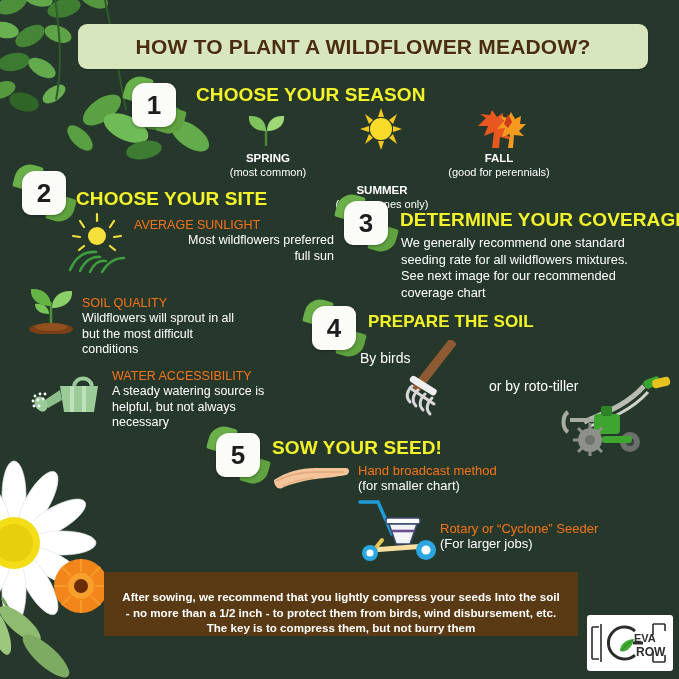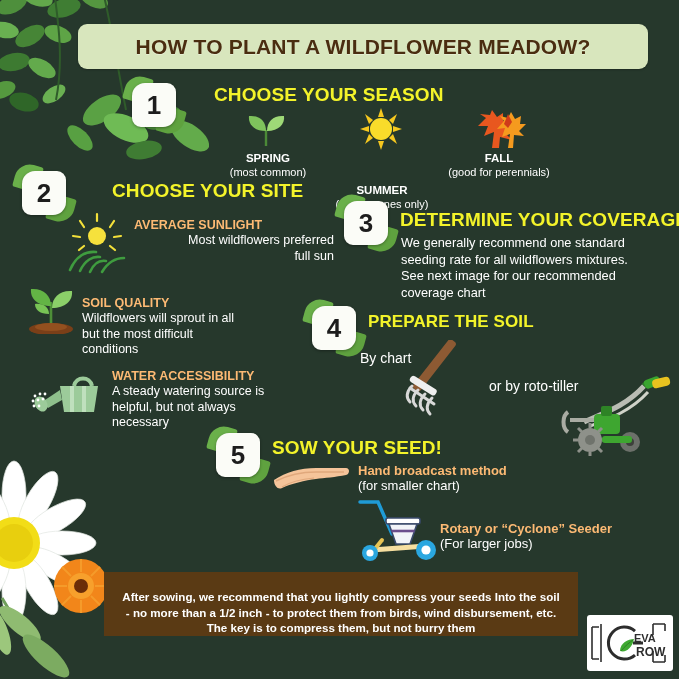--- a/index.html
+++ b/index.html
@@ -41,21 +41,21 @@
   .badge .num{color:#1d1d1d;font-size:26px;font-weight:bold;line-height:1;}
 
   
   .head{
     position:absolute;color:#f3f32a;font-weight:bold;font-size:19px;white-space:nowrap;
     letter-spacing:.1px;
   }
 
   
   .wtext{position:absolute;color:#ffffff;font-size:12.5px;line-height:1.25;}
-  .wtitle{position:absolute;color:#fdba74;font-weight:bold;font-size:12.5px;}
+  .wtitle{position:absolute;color:#f97316;font-weight:normal;font-size:12.5px;}
 
   .cap{position:absolute;color:#fff;text-align:center;font-size:11px;line-height:1.2;}
   .cap b{display:block;font-size:11.5px;font-weight:bold;}
 
   .plain{position:absolute;color:#fff;font-size:14px;}
 
   
   .notebox{
     position:absolute;left:104px;top:572px;width:474px;height:64px;
     background:#5a3a14;border-radius:0;
@@ -109,21 +109,21 @@
     <div class="t">HOW TO PLANT A WILDFLOWER MEADOW?</div>
   </div>
 
   <div class="badge" style="left:128px;top:80px;">
     <div class="leafA"></div>
     <div class="leafB"></div>
     <div class="plate">
       <span class="num">1</span>
     </div>
   </div>
-  <div class="head" style="left:196px;top:84px;margin-left:18px;">CHOOSE YOUR SEASON</div>
+  <div class="head" style="left:196px;top:84px;">CHOOSE YOUR SEASON</div>
 
   <div class="ic" style="left:246px;top:112px;">
     <svg width="42" height="36" viewBox="0 0 42 36">
       <path d="M20 34 L20 18" stroke="#4b8a37" stroke-width="2.4" fill="none"></path>
       <path d="M20 19 C8 19 2 12 3 4 C13 3 20 9 20 19 Z" fill="#7fc35c"></path>
       <path d="M21 19 C33 19 39 12 38 4 C28 3 21 9 21 19 Z" fill="#9ed977"></path>
     </svg>
   </div>
   <div class="cap" style="left:222px;top:152px;width:92px;">
     <b>SPRING</b>
@@ -162,21 +162,21 @@
     <span>(good for perennials)</span>
   </div>
 
   <div class="badge" style="left:18px;top:168px;">
     <div class="leafA"></div>
     <div class="leafB"></div>
     <div class="plate">
       <span class="num">2</span>
     </div>
   </div>
-  <div class="head" style="left:76px;top:180px;margin-left:36px;">CHOOSE YOUR SITE</div>
+  <div class="head" style="left:76px;top:188px;">CHOOSE YOUR SITE</div>
 
   <div class="ic" style="left:66px;top:212px;">
     <svg width="62" height="62" viewBox="0 0 62 62">
       <g stroke="#f3e03a" stroke-width="2.2" stroke-linecap="round">
         <line x1="31" y1="2" x2="31" y2="9"></line>
           <line x1="14" y1="9" x2="18" y2="15"></line>
         <line x1="48" y1="9" x2="44" y2="15"></line>
           <line x1="7" y1="24" x2="14" y2="25"></line>
         <line x1="55" y1="24" x2="48" y2="25"></line>
           <line x1="13" y1="38" x2="18" y2="34"></line>
@@ -249,21 +249,21 @@
 coverage chart</div>
 
   <div class="badge" style="left:308px;top:303px;">
     <div class="leafA"></div>
     <div class="leafB"></div>
     <div class="plate">
       <span class="num">4</span>
     </div>
   </div>
   <div class="head" style="left:368px;top:312px;font-size:17px;">PREPARE THE SOIL</div>
-  <div class="plain" style="left:360px;top:350px;">By chart</div>
+  <div class="plain" style="left:360px;top:350px;">By birds</div>
   <div class="plain" style="left:489px;top:370px;margin-top:8px;">or by roto-tiller</div>
 
   <div class="ic" style="left:400px;top:340px;">
     <svg width="82" height="78" viewBox="0 0 82 78">
       <rect x="30" y="-6" width="9" height="62" rx="3" fill="#8d5a33" transform="rotate(38 34 25)"></rect>
       <g stroke="#d8d8d8" stroke-width="3" fill="none" stroke-linecap="round">
         <path d="M10 48 L34 64"></path>
         <path d="M12 46 C6 52 6 58 10 62"></path>
         <path d="M18 50 C12 56 12 62 16 66"></path>
         <path d="M25 54 C19 60 19 66 23 70"></path>

